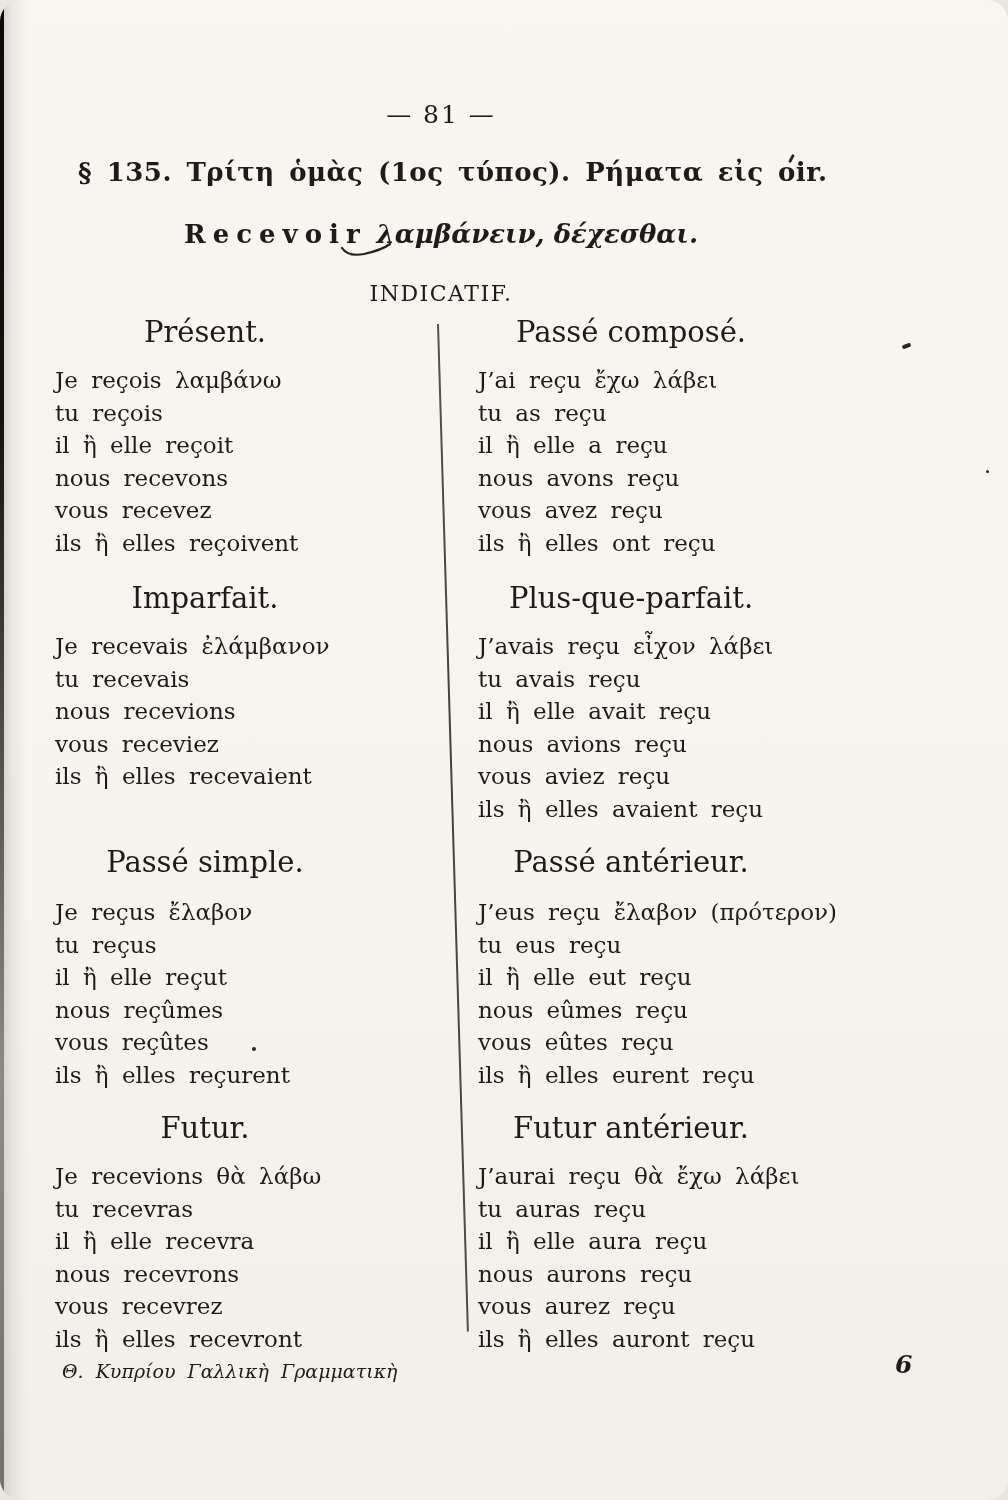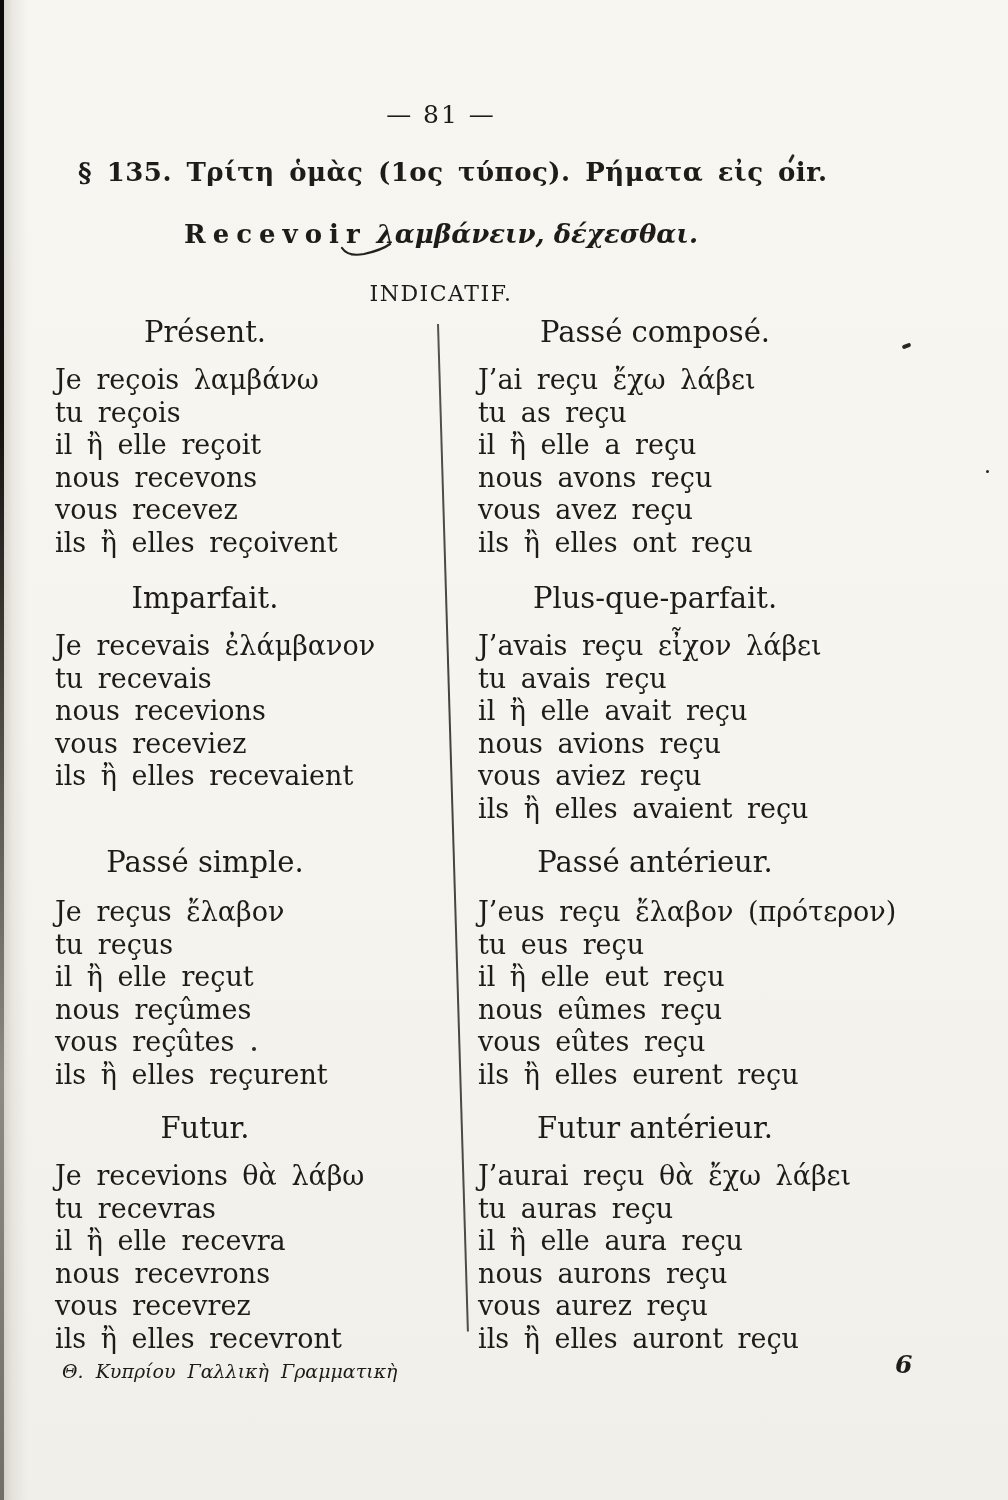--- a/index.html
+++ b/index.html
@@ -1,19 +1,19 @@
 <!DOCTYPE html>
 <html><head>
 <meta charset="utf-8">
 <style>
   html,body { margin:0; padding:0; background:#e8e6e1; }
   .page {
     position:relative; width:1008px; height:1500px; overflow:hidden;
     background:linear-gradient(180deg,#f8f6f1 0%,#f6f4ee 55%,#f1efe9 100%);
-    font-family:"DejaVu Serif", serif; color:#1e1b18;
+    font-family:"DejaVu Serif", serif; color:#1e1b18;border-radius:21px;
   }
   .center { position:absolute; left:0; width:882px; text-align:center; }
   .abs { position:absolute; }
 
   .page-number { top:100px; font-size:25px; letter-spacing:2px; }
   .section-heading {
     top:157px; left:78px; font-size:26px; font-weight:bold;
     letter-spacing:0.5px; word-spacing:5px; white-space:nowrap;
   }
   .verb-heading { top:219px; font-size:26px; font-weight:bold;text-align:center; }
@@ -23,23 +23,23 @@
   .mood-heading { top:281px; font-size:22px; letter-spacing:1.5px; }
 
   .divider {
     left:437px; top:324px; width:2px; height:1008px;
     background:linear-gradient(180deg,#3a3632 0%,#26231f 40%,#333029 100%);
     transform:rotate(-1.7deg); transform-origin:top center; opacity:0.85;
   }
 
   .tense-title { position:absolute; font-size:29px; font-weight:normal; text-align:center; line-height:28px; }
   .t-left  { left:40px;  width:330px; }
-  .t-right { left:475px; width:360px; }
+  .t-right { left:451px; width:360px; }
 
-  .lines { position:absolute; font-size:27px; line-height:32.5px; word-spacing:6px; }
+  .lines { position:absolute; font-size:23px; line-height:32.5px; word-spacing:6px; }
   .l-left  { left:55px;  width:380px; }
   .l-right { left:478px; width:500px; }
 
   .r1h { top:318px; }  .r1l { top:364px; }
   .r2h { top:584px; }  .r2l { top:630px; }
   .r3h { top:848px; }  .r3l { top:896px; }
   .r4h { top:1114px; } .r4l { top:1160px; }
 
   .footer-title { left:62px; top:1360px; font-size:19px; font-style:italic; word-spacing:6px; }
   .footer-num { left:895px; top:1350px; font-size:25px; font-weight:bold; font-style:italic; }

